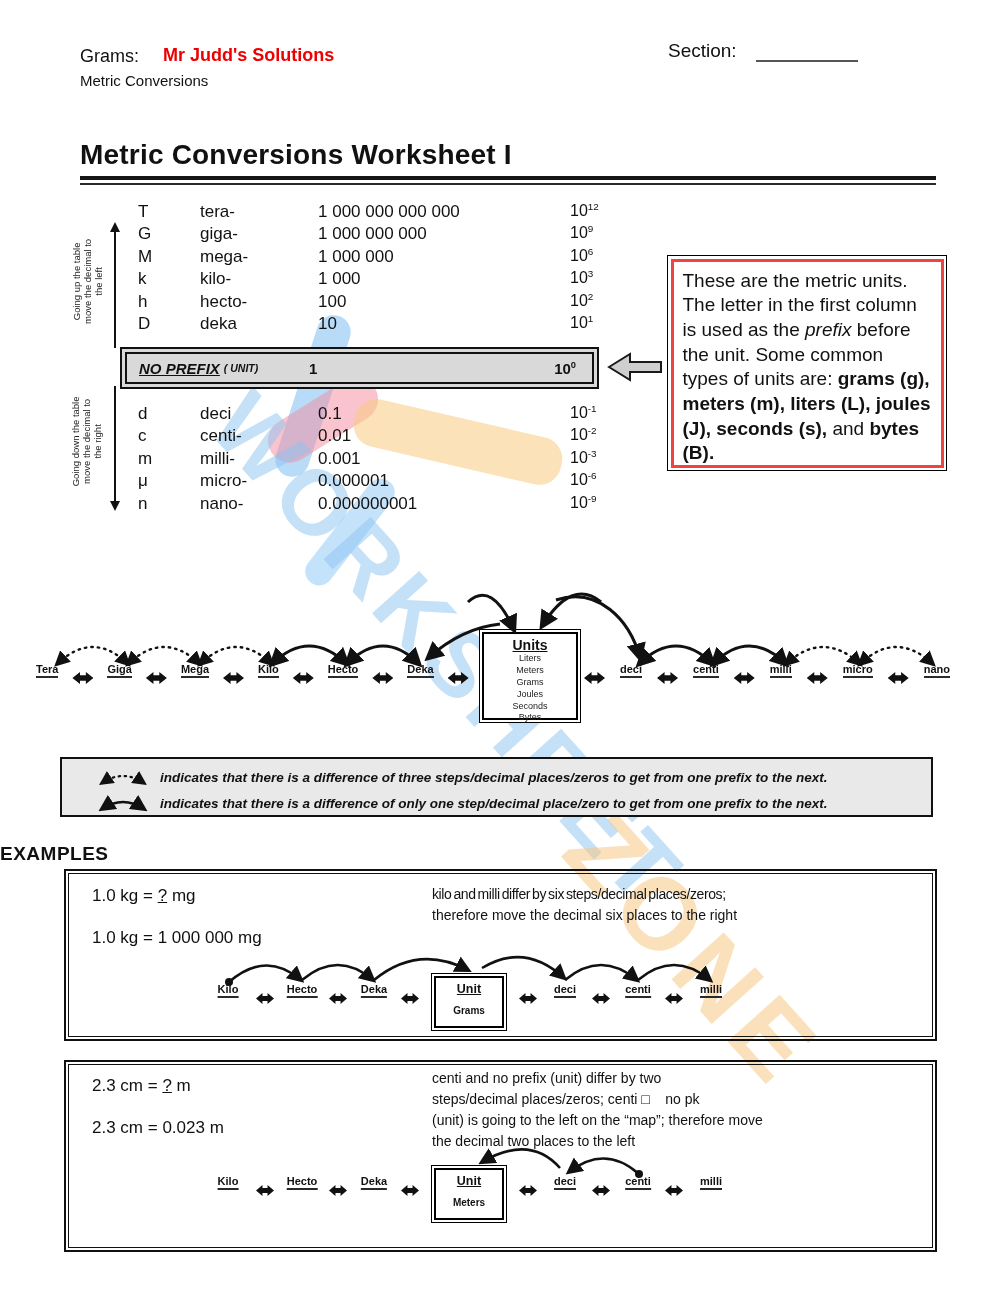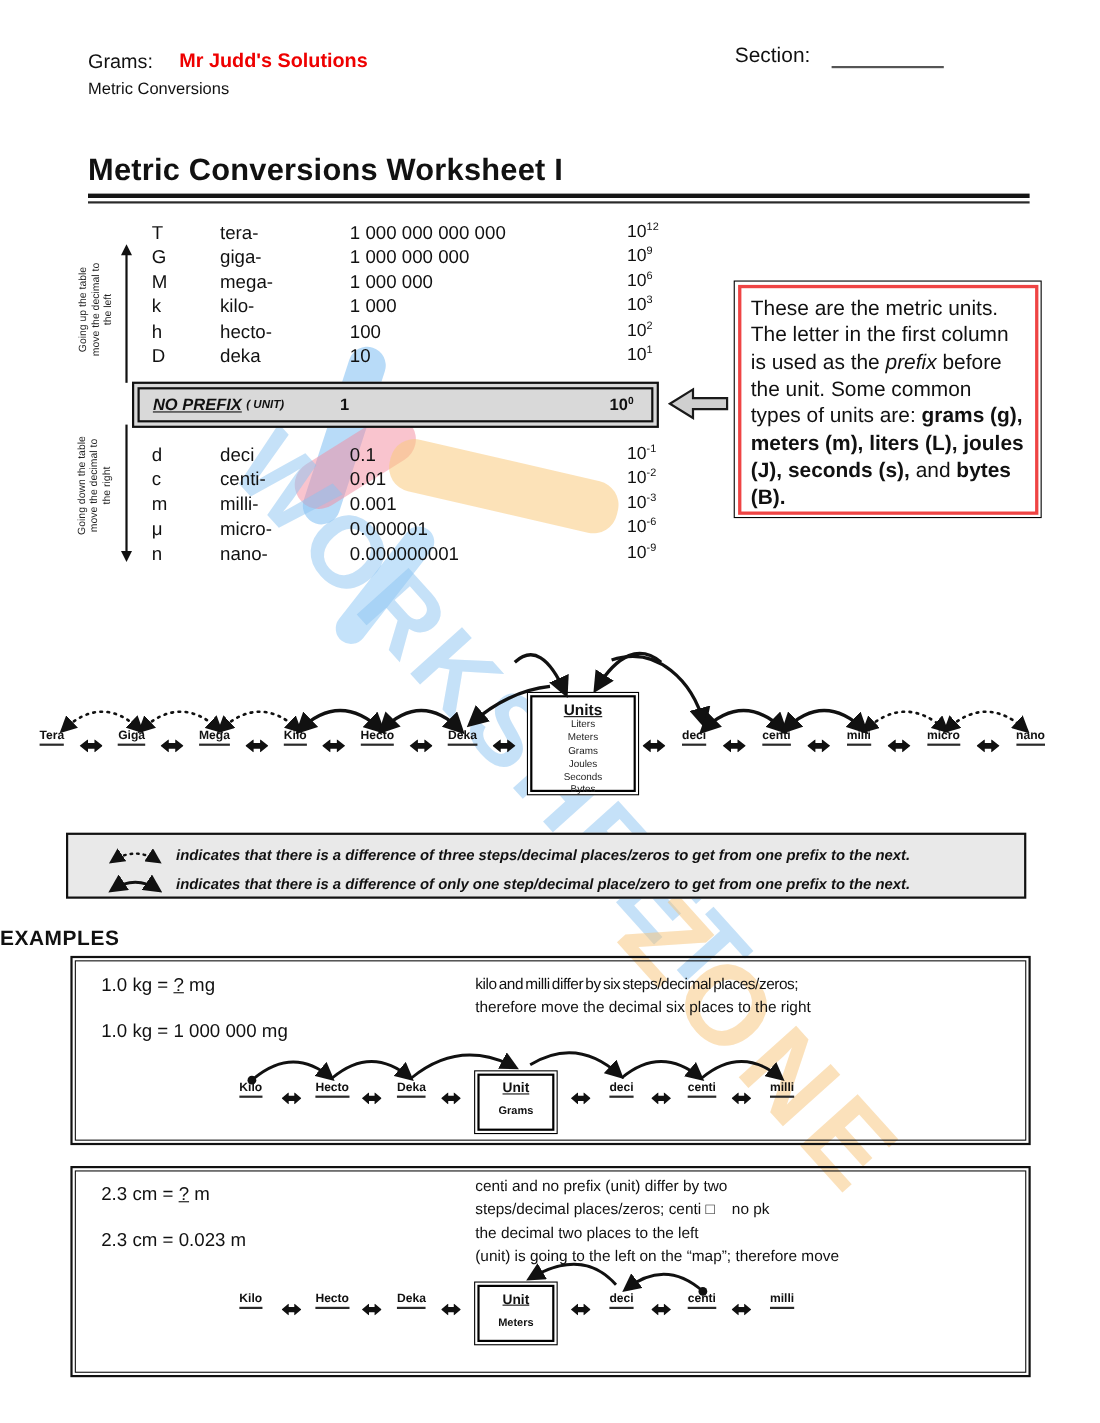--- a/index.html
+++ b/index.html
@@ -351,22 +351,22 @@
   </div>
 
   <div class="abs exbox" style="left:64px;top:1060px;width:873px;height:192px;">
     <div class="exbox-in"></div>
   </div>
   <div class="abs eq" style="left:92px;top:1076px;"><span>2.3 cm = </span><span class="u">?</span><span> m</span></div>
   <div class="abs eq" style="left:92px;top:1118px;">2.3 cm = 0.023 m</div>
   <div class="abs" style="left:432px;top:1068px;width:450px;">
     <div class="note-line">centi and no prefix (unit) differ by two</div>
     <div class="note-line">steps/decimal places/zeros; centi □    no pk</div>
+    <div class="note-line">(unit) is going to the left on the “map”; therefore move</div>
     <div class="note-line">the decimal two places to the left</div>
-    <div class="note-line">(unit) is going to the left on the “map”; therefore move</div>
   </div>
 
   <svg class="ov" style="left:400px;top:1134px;width:360px;height:52px;" viewBox="0 0 360 52">
     <g fill="none" stroke="#111" stroke-width="2.6">
       <circle cx="239" cy="40" r="4" fill="#111" stroke="none"></circle>
       <path d="M239,40 Q205,10 169,38" marker-end="url(#ah)"></path>
       <path d="M160,34 Q130,0 82,28" marker-end="url(#ah)"></path>
     </g>
   </svg>
 

